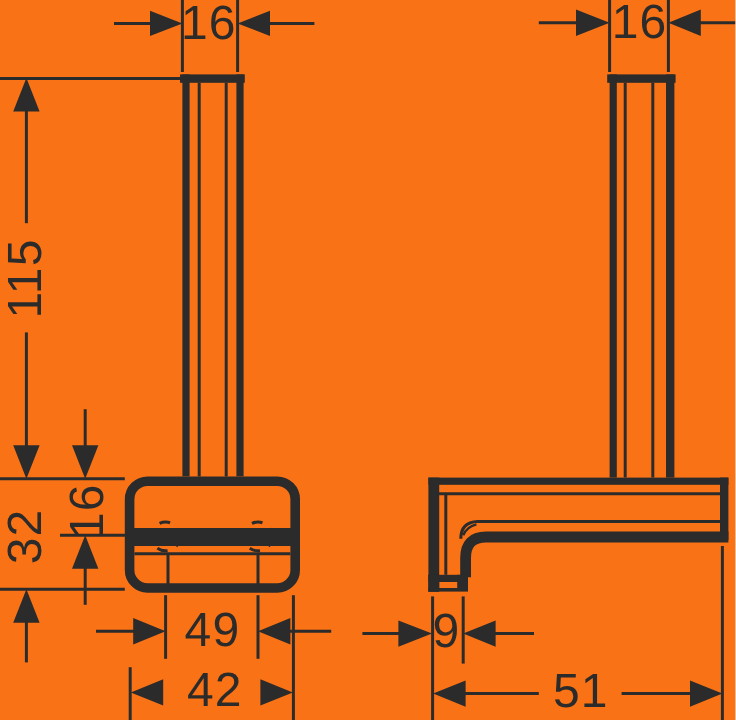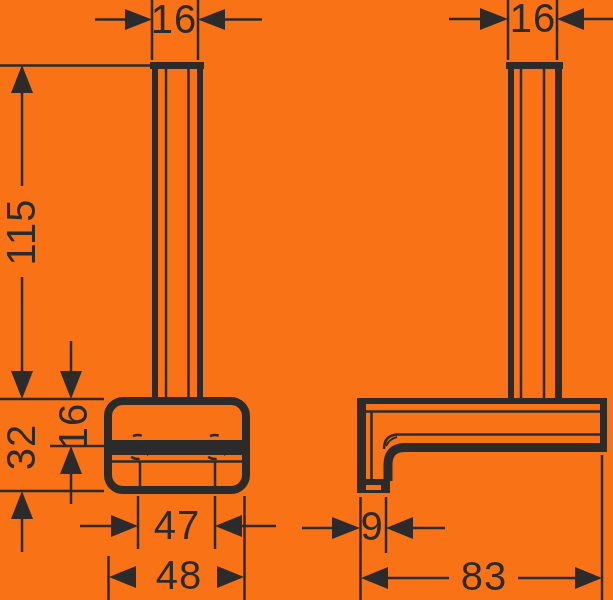--- a/index.html
+++ b/index.html
@@ -150,21 +150,21 @@
   <div class="dim-label" style="left:174px;top:21px">16</div>
 
   <div class="dim-label" style="left:533px;top:20px">16</div>
 
   <div class="dim-label rot" style="left:21px;top:232px">115</div>
 
   <div class="dim-label rot" style="left:21px;top:447px">32</div>
 
   <div class="dim-label rot" style="left:73px;top:426px">16</div>
 
-  <div class="dim-label" style="left:177px;top:527px">47</div>
+  <div class="dim-label" style="left:177px;top:527px">49</div>
 
-  <div class="dim-label" style="left:179px;top:577px">48</div>
+  <div class="dim-label" style="left:179px;top:577px">42</div>
 
   <div class="dim-label" style="left:372px;top:528px">9</div>
 
-  <div class="dim-label" style="left:484px;top:578px">83</div>
+  <div class="dim-label" style="left:484px;top:578px">51</div>
 
 </div>
 
 </body></html>

